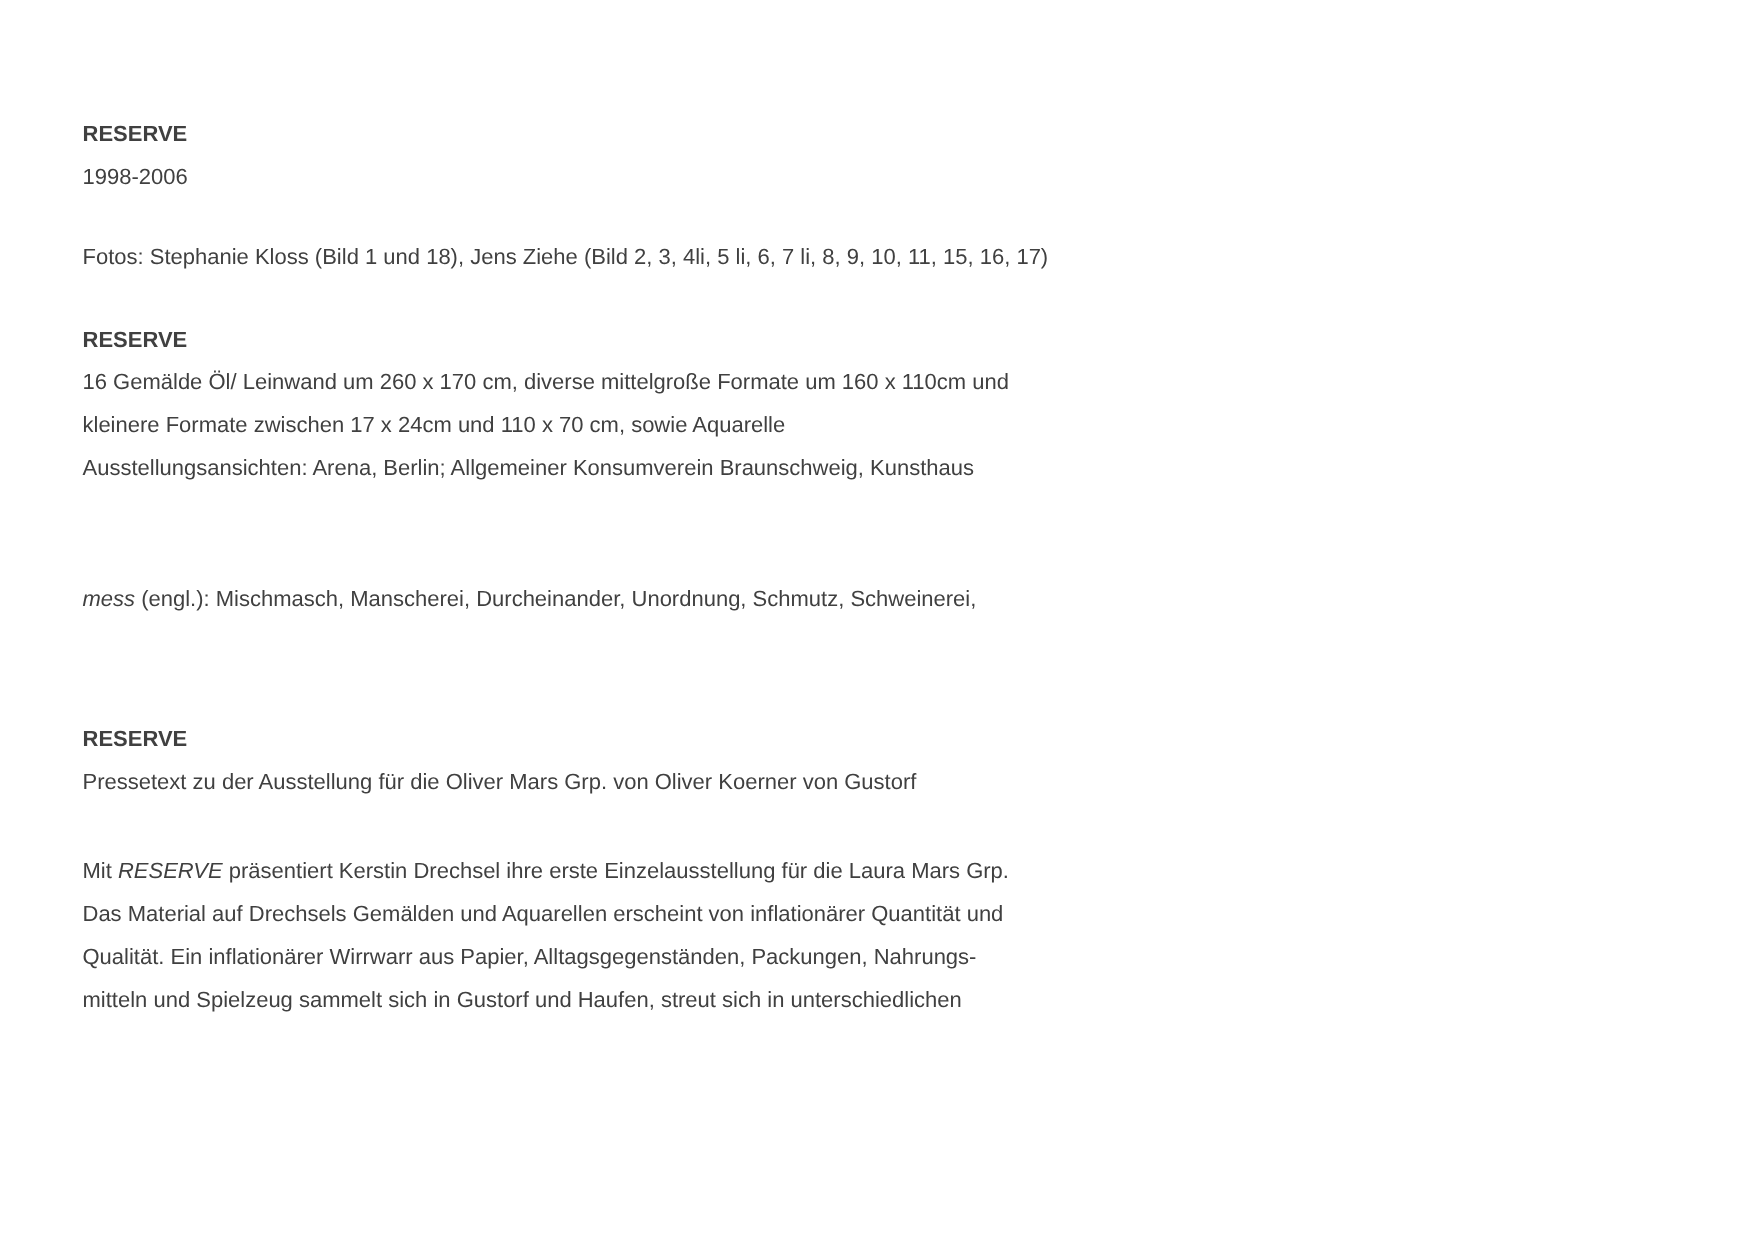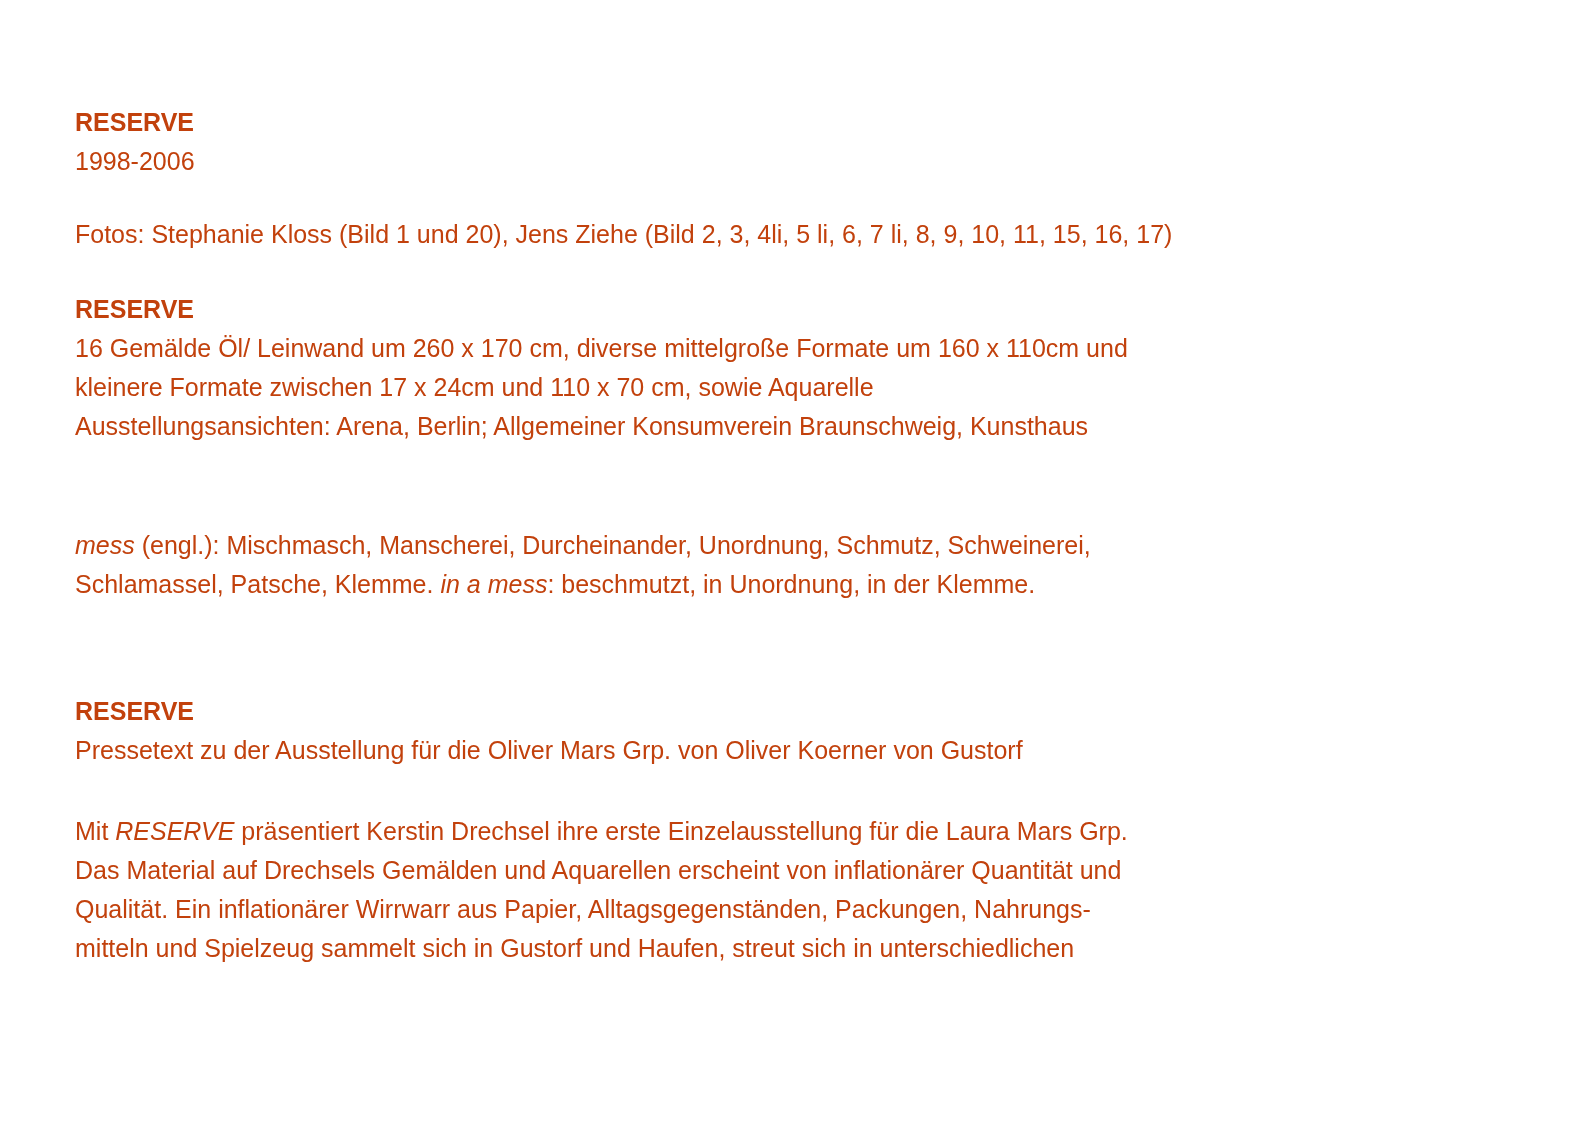--- a/index.html
+++ b/index.html
@@ -7,22 +7,22 @@
     padding: 0;
     background: #ffffff;
   }
   .page {
     position: relative;
     width: 1588px;
     height: 1123px;
     background: #ffffff;
     overflow: hidden;
     font-family: "Liberation Sans", "DejaVu Sans", sans-serif;
-    color: #c2410c;
-    font-size: 25px;
+    color: #404040;
+    font-size: 20px;
     line-height: 39px;
     -webkit-font-smoothing: antialiased;
   }
   .content {
     padding: 103px 50px 0 75px;
   }
   .block { margin: 0; padding: 0; }
   .block-header       { margin-bottom: 34px; }
   .block-photocredit  { margin-bottom: 36px; }
   .block-works        { margin-bottom: 80px; }
@@ -38,33 +38,32 @@
 
 <div class="page">
   <div class="content">
 
     <div class="block block-header">
       <div class="line bold">RESERVE</div>
       <div class="line">1998-2006</div>
     </div>
 
     <div class="block block-photocredit">
-      <div class="line">Fotos: Stephanie Kloss (Bild 1 und 20), Jens Ziehe (Bild 2, 3, 4li, 5 li, 6, 7 li, 8, 9, 10, 11, 15, 16, 17)</div>
+      <div class="line">Fotos: Stephanie Kloss (Bild 1 und 18), Jens Ziehe (Bild 2, 3, 4li, 5 li, 6, 7 li, 8, 9, 10, 11, 15, 16, 17)</div>
     </div>
 
     <div class="block block-works">
       <div class="line bold">RESERVE</div>
       <div class="line">16 Gemälde Öl/ Leinwand um 260 x 170 cm, diverse mittelgroße Formate um 160 x 110cm und</div>
       <div class="line">kleinere Formate zwischen 17 x 24cm und 110 x 70 cm, sowie Aquarelle</div>
       <div class="line">Ausstellungsansichten: Arena, Berlin; Allgemeiner Konsumverein Braunschweig, Kunsthaus</div>
     </div>
 
     <div class="block block-definition">
       <div class="line"><span class="it">mess</span><span> (engl.): Mischmasch, Manscherei, Durcheinander, Unordnung, Schmutz, Schweinerei,</span></div>
-      <div class="line"><span>Schlamassel, Patsche, Klemme. </span><span class="it">in a mess</span><span>: beschmutzt, in Unordnung, in der Klemme.</span></div>
     </div>
 
     <div class="block block-pressheader">
       <div class="line bold">RESERVE</div>
       <div class="line">Pressetext zu der Ausstellung für die Oliver Mars Grp. von Oliver Koerner von Gustorf</div>
     </div>
 
     <div class="block block-presspara">
       <div class="line"><span>Mit </span><span class="it">RESERVE</span><span> präsentiert Kerstin Drechsel ihre erste Einzelausstellung für die Laura Mars Grp.</span></div>
       <div class="line">Das Material auf Drechsels Gemälden und Aquarellen erscheint von inflationärer Quantität und</div>

